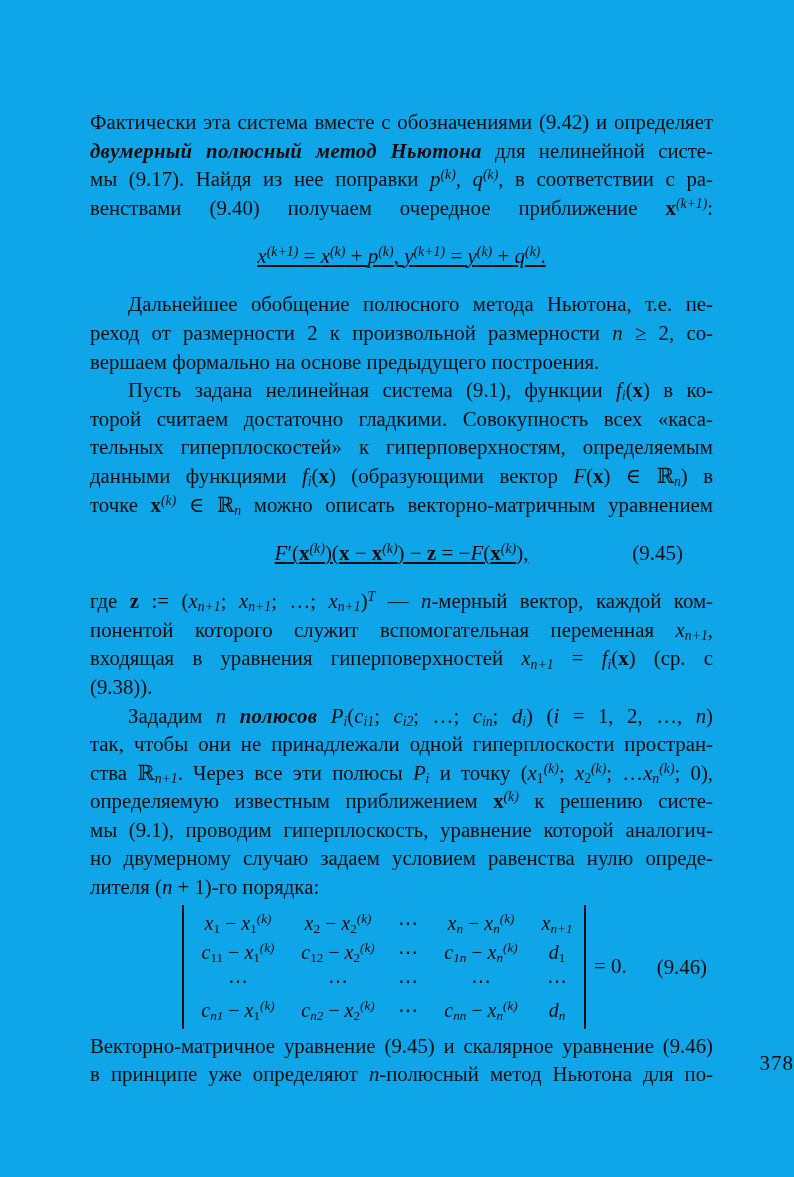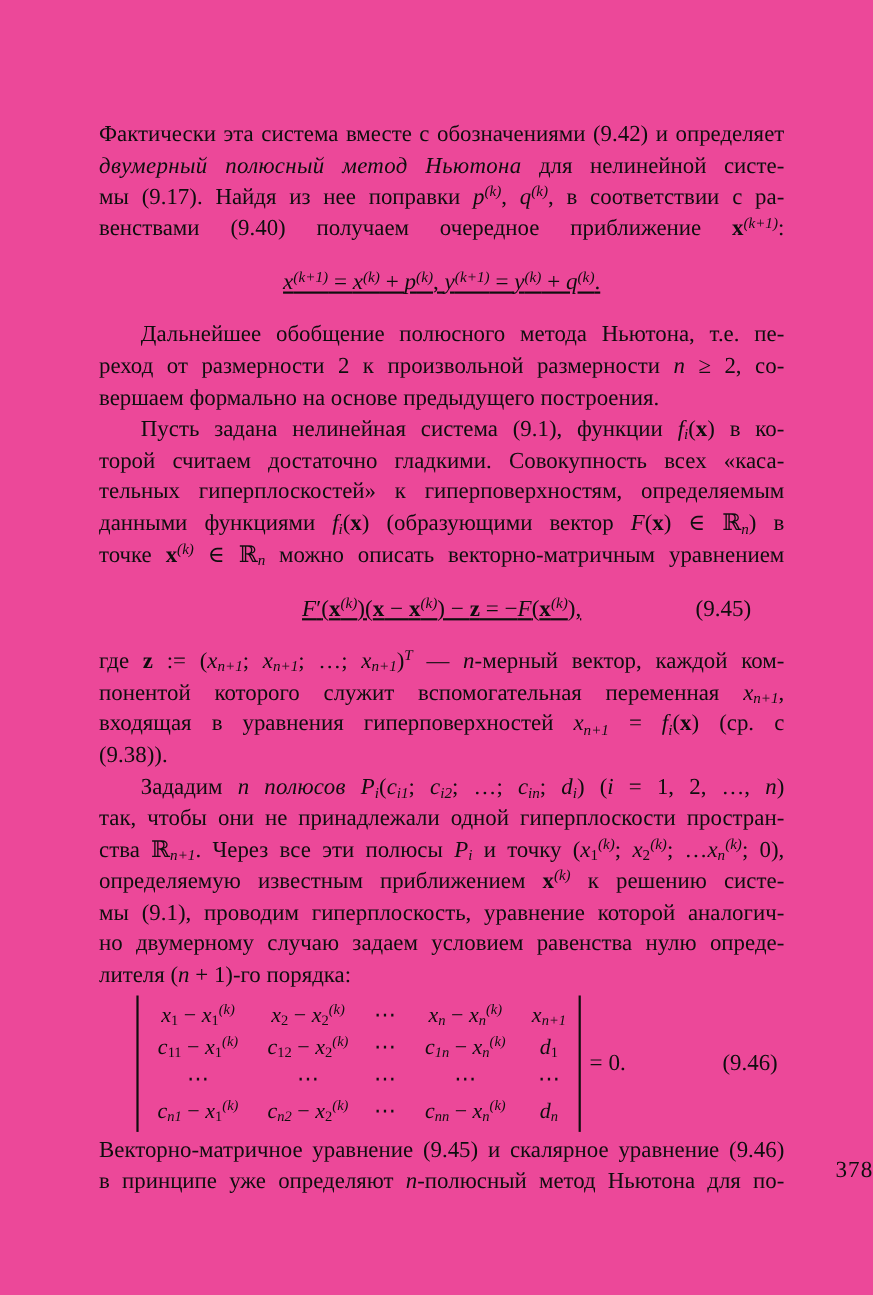--- a/index.html
+++ b/index.html
@@ -4,50 +4,50 @@
 <style>
   html,body{margin:0;padding:0;}
   body{
     width:794px;height:1177px;
     background:#ffffff;
     font-family:"Liberation Serif","DejaVu Serif",serif;
     color:#0e0e0e;
     position:relative;
     overflow:hidden;
   }
-  .page{position:absolute;inset:0;background:#ec4899;}
+  .page{position:absolute;inset:0;background:#0ea5e9;}
   .textblock{
     position:absolute;left:90px;top:108px;width:623px;
     font-size:20.8px;
   }
   .line{
     height:28.6px;line-height:28.6px;
     white-space:nowrap;
     text-align:justify;
   }
   .line.j{text-align:justify;text-align-last:justify;}
   .line.last{text-align-last:left;}
   .line.ind{text-indent:38px;}
   .i{font-style:italic;}
   .b{font-weight:bold;}
-  .bi{font-weight:normal;font-style:italic;letter-spacing:0.3px;}
+  .bi{font-weight:bold;font-style:italic;letter-spacing:0.3px;}
   .sup{font-size:0.66em;position:relative;top:-0.5em;line-height:0;}
   .sub{font-size:0.66em;position:relative;top:0.24em;line-height:0;}
   .formula-row{
     position:relative;height:30px;line-height:30px;margin:19px 0;
     text-align:center;font-size:21px;text-decoration:underline;
   }
   .eqnum{position:absolute;top:0;line-height:30px;text-align:right;}
   .eqnum-945{right:30px;}
   .det-row{
     position:relative;display:flex;align-items:center;
     margin:2px 0 2px 0;height:126px;
   }
   .det{
-    margin-left:34px;
+    margin-left:92px;
     display:grid;
     grid-template-columns:100px 100px 40px 106px 46px;
     border-left:2px solid #0e0e0e;border-right:2px solid #0e0e0e;
     padding:4px 4px;
     font-size:20px;
   }
   .mcell{
     height:29px;line-height:29px;text-align:center;white-space:nowrap;
   }
   .det-eq{margin-left:8px;font-size:21px;}

